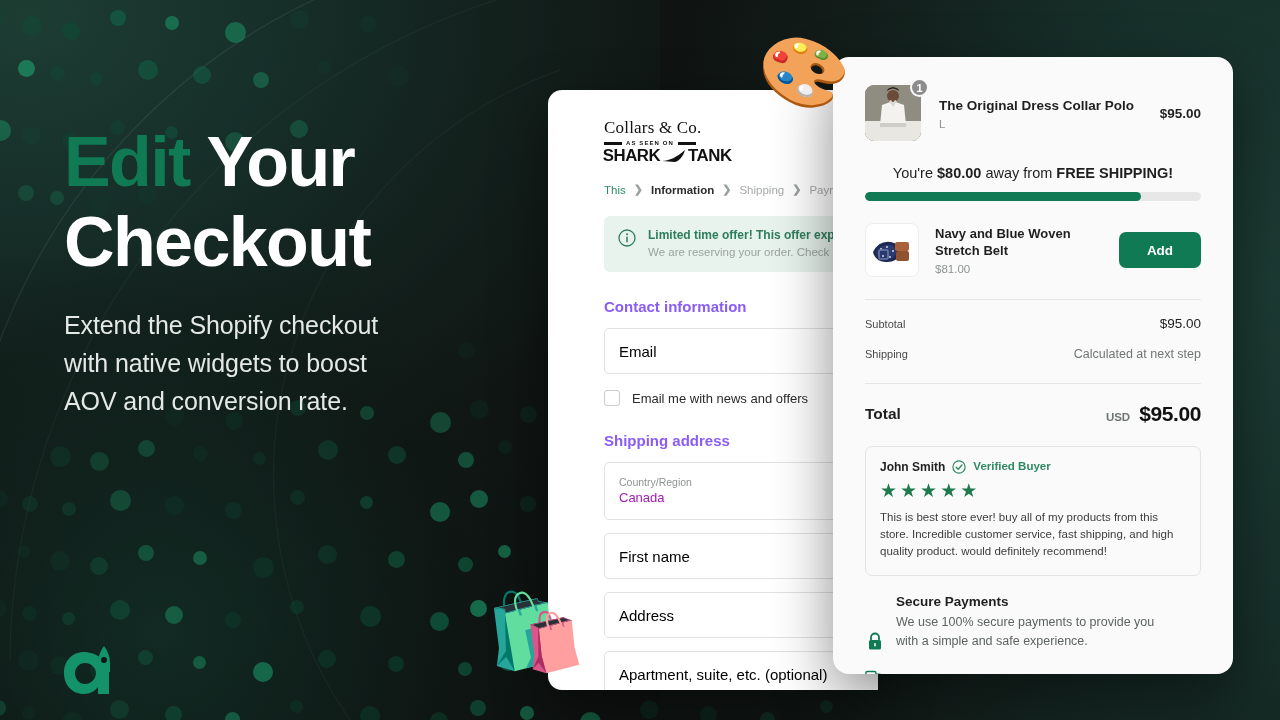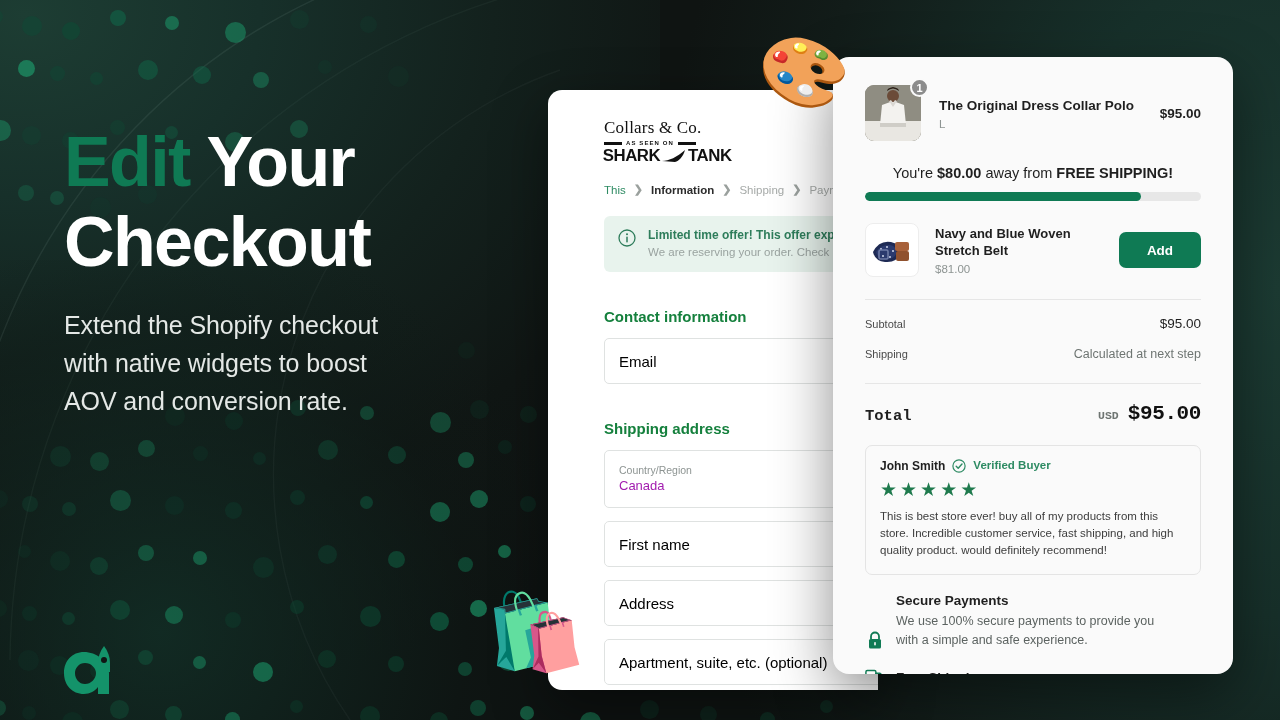--- a/index.html
+++ b/index.html
@@ -109,22 +109,22 @@
   .offer-title {
     font-size: 12px; font-weight: 700; color: #2e7d5b;
     white-space: nowrap; overflow: hidden;
   }
   .offer-sub {
     font-size: 11.5px; color: #9aa3a0; margin-top: 4px;
     white-space: nowrap; overflow: hidden;
   }
 
   .section-title {
-    font-size: 15px; font-weight: 600; color: #15803d;
-    margin-top: 36px;
+    font-size: 15px; font-weight: 600; color: #8b5cf6;
+    margin-top: 26px;
   }
   .field {
     margin-top: 13px; margin-right: -56px;
     height: 58px;
     border: 1px solid #dfe2e1;
     border-radius: 5px 0 0 5px;
     background: #fff;
     display: flex; flex-direction: column; justify-content: center;
     padding: 0 14px;
     width: 330px;
@@ -205,23 +205,22 @@
   .divider { height: 1px; background: #e6e6e6; margin: 22px 0 0 0; }
 
   .total-row {
     display: flex; justify-content: space-between; align-items: baseline;
     margin-top: 16px;
   }
   .tr-label { font-size: 11px; color: #4a4a4a; }
   .tr-value { font-size: 13.5px; color: #1f1f1f; }
   .tr-value.muted { color: #6e7572; font-size: 12.5px; }
   .grand {
-    display: flex; justify-content: space-between; align-items: flex-end;
+    display: flex; justify-content: space-between; align-items: center;
     margin-top: 18px;
-    font-family: Liberation Mono, monospace;
   }
   .grand .g-label { font-size: 15.5px; font-weight: 600; color: #1f1f1f; }
   .grand .g-right { display: flex; align-items: baseline; gap: 9px; }
   .grand .g-cur { font-size: 11.5px; color: #6e7572; font-weight: 600; }
   .grand .g-amt { font-size: 21px; font-weight: 800; color: #111; letter-spacing: -.4px; }
 
   .review {
     margin-top: 20px; border: 1px solid #e4e4e4; border-radius: 7px;
     background: #fafafa; padding: 13px 14px 15px 14px;
   }
@@ -415,20 +414,24 @@
         <div class="offer-sub">We are reserving your order. Check</div>
       </div>
     </div>
 
     <div class="section-title">Contact information</div>
 
     <div class="field tall">
       <span class="fplace">Email</span>
     </div>
 
+    <div class="checkrow">
+      <span class="cbox"></span>
+      <span>Email me with news and offers</span>
+    </div>
 
     <div class="section-title">Shipping address</div>
 
     <div class="field">
       <span class="flabel">Country/Region</span>
       <span class="fvalue">Canada</span>
     </div>
 
     <div class="field tall">
       <span class="fplace">First name</span>

